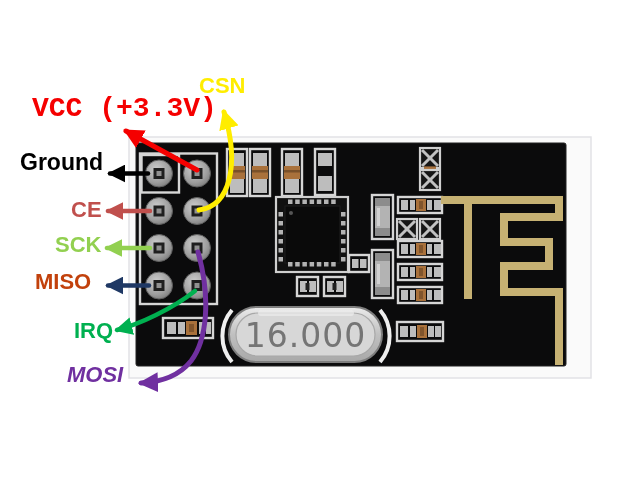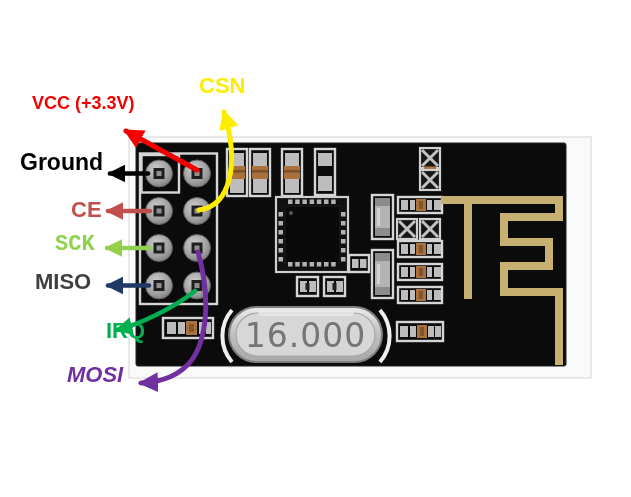--- a/index.html
+++ b/index.html
@@ -1,26 +1,26 @@
 <!DOCTYPE html>
 <html><head>
 <meta charset="utf-8">
 <style>
   html,body { margin:0; padding:0; background:#ffffff; }
   .stage { position:relative; width:631px; height:497px; background:#ffffff;
            font-family:"Liberation Sans", sans-serif; overflow:hidden; }
   .stage svg { position:absolute; left:0; top:0; }
   .pin-label { position:absolute; font-weight:bold; font-size:22px; white-space:nowrap; line-height:1.1; }
   #lbl-csn    { left:199px; top:74px;text-align:center;  }
-  #lbl-vcc    { left:32px;  top:94px;  font-size:18px; }
+  #lbl-vcc    { left:32px;  top:94px;  font-size:28px;font-family:Liberation Mono, monospace; }
   #lbl-ground { left:20px;  top:150px; font-size:23px; color:#000; }
   #lbl-ce     { left:71px;  top:198px; }
-  #lbl-sck    { left:55px;  top:233px;font-family:Liberation Mono, monospace; }
+  #lbl-sck    { left:55px;  top:233px; }
   #lbl-miso   { left:35px;  top:270px; }
-  #lbl-irq    { left:74px;  top:319px;margin-left:32px; }
+  #lbl-irq    { left:74px;  top:319px; }
   #lbl-mosi   { left:67px;  top:363px; }
   
   .o   { fill:none; stroke:#d6d6d6; stroke-width:2.4; }
   .pad { fill:#bdbdbd; }
   .org { fill:#a9713b; }
   .xbx { fill:#161616; stroke:#d0d0d0; stroke-width:2.2; }
   .xl  { stroke:#c2c2c2; stroke-width:3; }
   .arrow { fill:none; stroke-linecap:round; }
 </style>
 </head>
@@ -325,15 +325,15 @@
       <path class="arrow" d="M 195 291 C 172 309 140 324 117 330" stroke-width="4.5" marker-end="url(#ah7)" style="stroke: rgb(0, 176, 80);"></path>
     </g>
   </svg>
 
   <div class="pin-label" id="lbl-ground" style="color: rgb(0, 0, 0);">Ground</div>
   <div class="pin-label" id="lbl-vcc" style="color: rgb(245, 0, 0);">VCC (+3.3V)</div>
   <div class="pin-label" id="lbl-ce" style="color: rgb(192, 80, 77);">CE</div>
   <div class="pin-label" id="lbl-csn" style="color: rgb(255, 237, 0);">CSN</div>
   <div class="pin-label" id="lbl-sck" style="color: rgb(146, 208, 80);">SCK</div>
   <div class="pin-label" id="lbl-mosi" style="color: rgb(112, 48, 160); font-style: italic;">MOSI</div>
-  <div class="pin-label" id="lbl-miso" style="color: #404040;">MISO</div>
+  <div class="pin-label" id="lbl-miso" style="color: #c2410c;">MISO</div>
   <div class="pin-label" id="lbl-irq" style="color: rgb(0, 176, 80);">IRQ</div>
 </div>
 
 </body></html>

